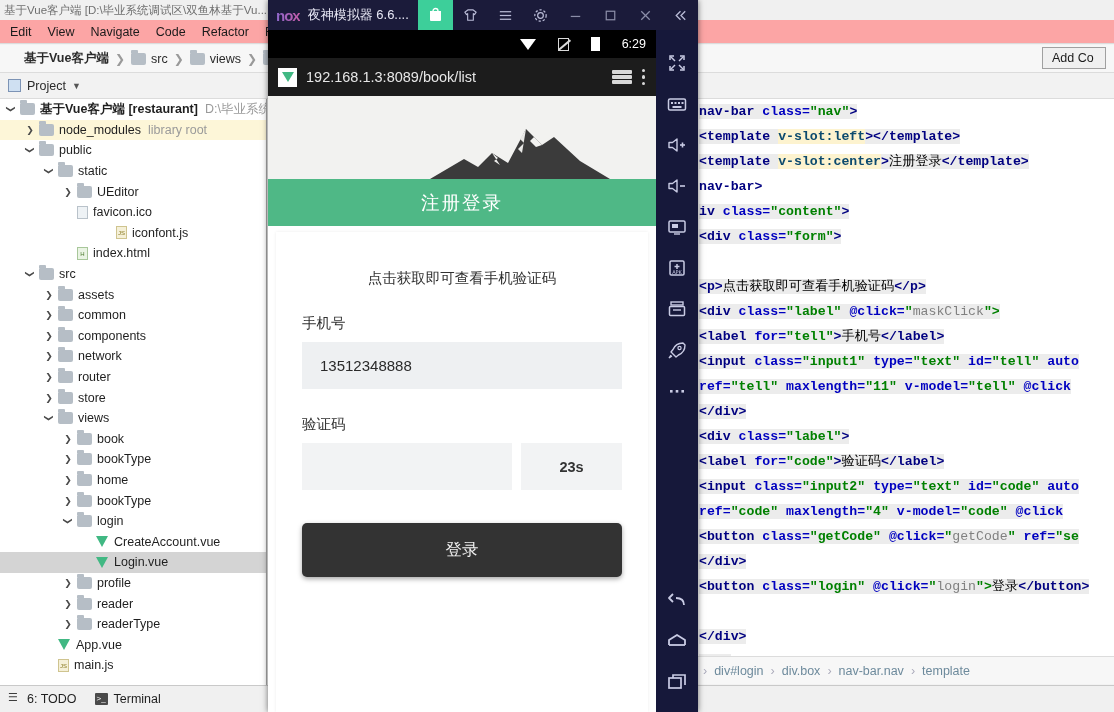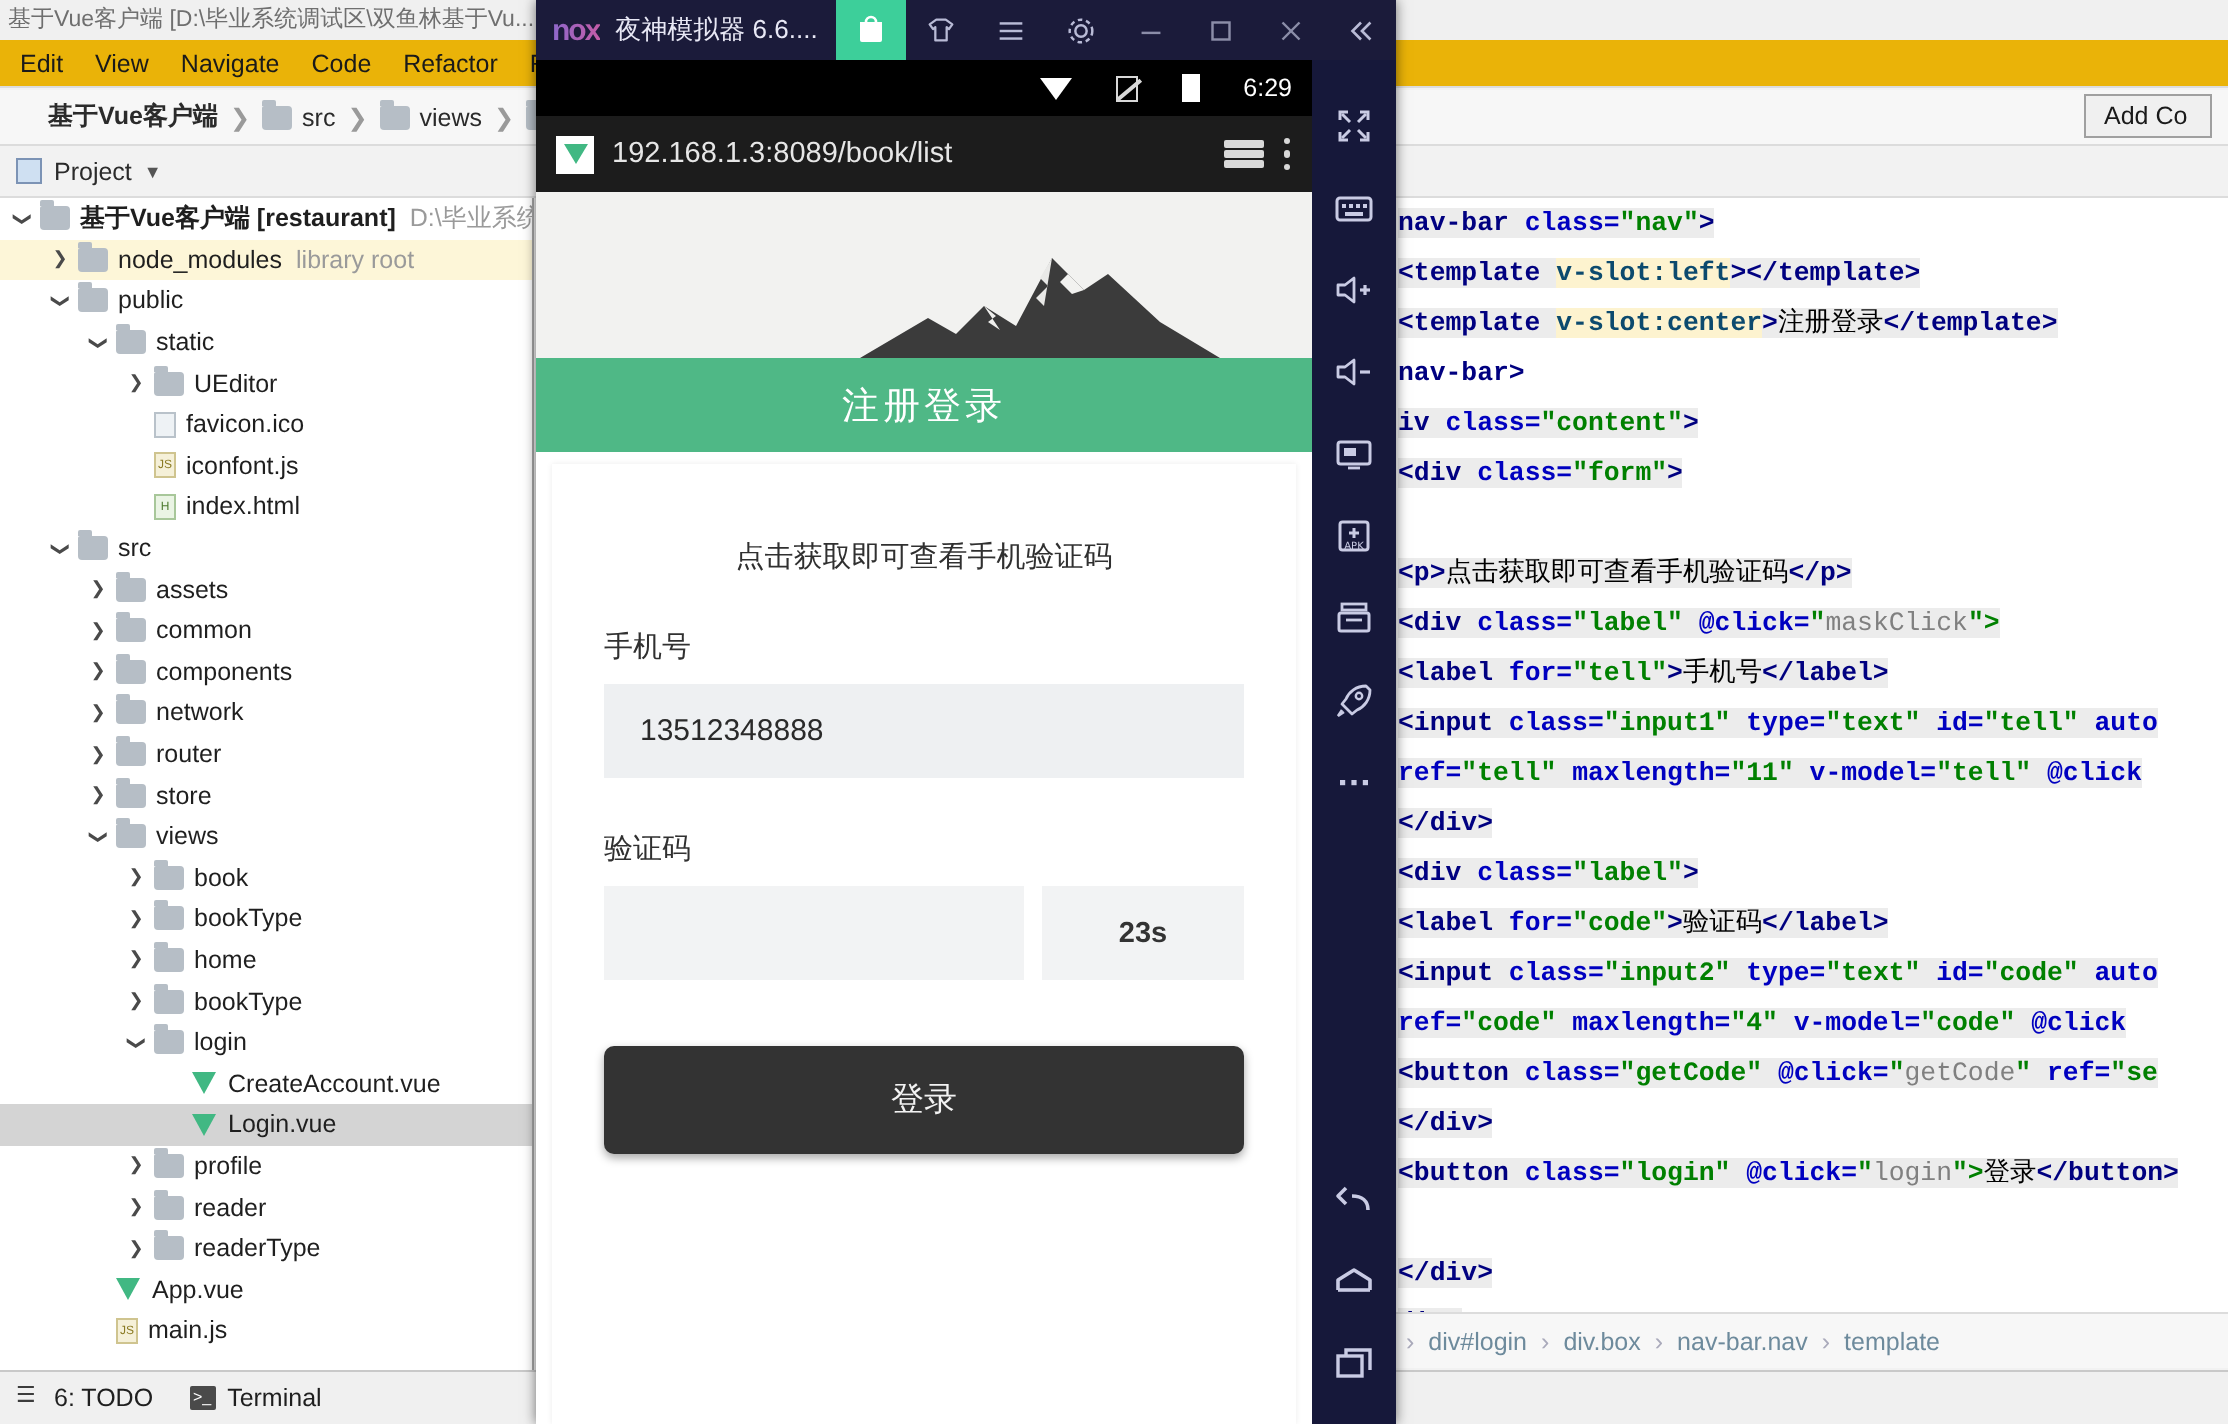--- a/index.html
+++ b/index.html
@@ -14,21 +14,21 @@
   
   .ws-window { position: absolute; inset: 0; background: #f2f2f2; }
 
   .ws-titlebar {
     position: absolute; left: 0; top: 0; width: 1114px; height: 20px;
     background: #f0f0f0; color: #6f6f6f; font-size: 11.5px;
     padding-left: 4px; line-height: 20px; white-space: nowrap; overflow: hidden;
   }
   .ws-menubar {
     position: absolute; left: 0; top: 20px; width: 1114px; height: 24px;
-    background: #eab308; border-bottom: 1px solid #dcdcdc;
+    background: #fca5a5; border-bottom: 1px solid #dcdcdc;
     display: flex; align-items: center; padding-left: 10px; gap: 16px;
     font-size: 12.5px; color: #1a1a1a;
   }
   .ws-breadcrumb {
     position: absolute; left: 0; top: 45px; width: 1114px; height: 28px;
     background: #f7f7f7; border-bottom: 1px solid #dcdcdc;
     display: flex; align-items: center; padding-left: 24px;
     font-size: 12.5px; color: #2b2b2b;
   }
   .ws-breadcrumb .crumb { display: flex; align-items: center; gap: 5px; }
@@ -326,21 +326,21 @@
           </span>
           <span class="lbl">UEditor</span>
         </div>
         <div class="tree-row" style="padding-left: 61px;">
           <span class="arrow "></span>
           <span class="ic">
             <span class="file-ic"></span>
           </span>
           <span class="lbl">favicon.ico</span>
         </div>
-        <div class="tree-row" style="padding-left: 61px;">
+        <div class="tree-row" style="padding-left: 61px; margin-left: 39px;">
           <span class="arrow "></span>
           <span class="ic">
             <span class="file-ic js">JS</span>
           </span>
           <span class="lbl">iconfont.js</span>
         </div>
         <div class="tree-row" style="padding-left: 61px;">
           <span class="arrow "></span>
           <span class="ic">
             <span class="file-ic html">H</span>

